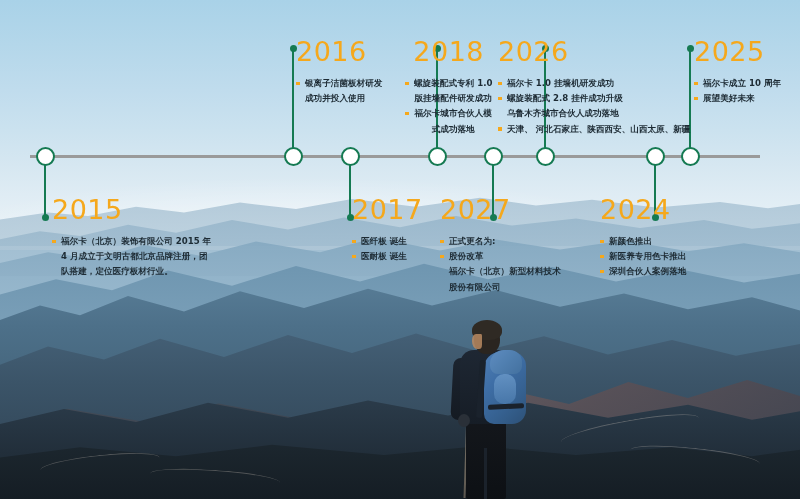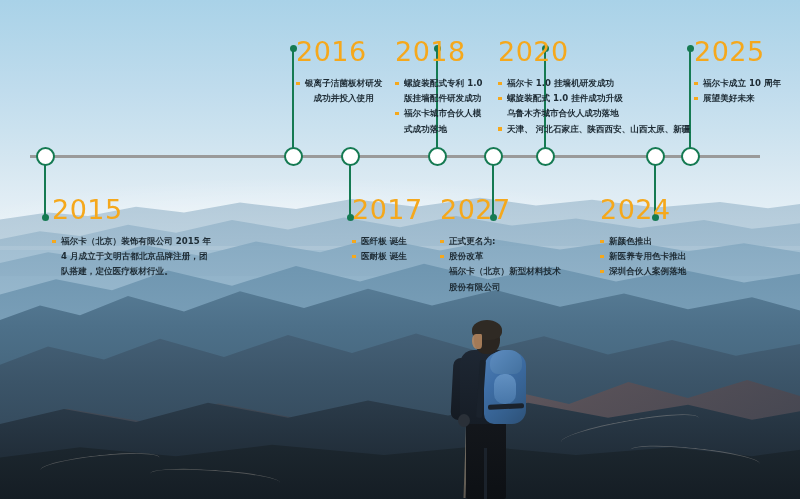--- a/index.html
+++ b/index.html
@@ -215,39 +215,39 @@
         </div>
       </div>
       <div class="stem up" style="left: 293px;">
         <div class="cap"></div>
       </div>
       <div class="node" style="left: 293px;"></div>
       <div class="entry up" style="left: 296px; top: 38px;">
         <div class="year">2016</div>
         <div class="bullets">
           <div class="bullet">银离子洁菌板材研发</div>
-          <div class="bullet nomark" style="padding-left: 9px; text-align: center;">成功并投入使用</div>
+          <div class="bullet nomark" style="padding-left: 9px;">成功并投入使用</div>
         </div>
       </div>
       <div class="stem down" style="left: 350px;">
         <div class="cap"></div>
       </div>
       <div class="node" style="left: 350px;"></div>
       <div class="entry down" style="left: 352px; top: 196px;">
         <div class="year">2017</div>
         <div class="bullets">
           <div class="bullet">医纤板 诞生</div>
           <div class="bullet">医耐板 诞生</div>
         </div>
       </div>
       <div class="stem up" style="left: 437px;">
         <div class="cap"></div>
       </div>
       <div class="node" style="left: 437px;"></div>
-      <div class="entry up" style="left: 395px; top: 38px;">
+      <div class="entry up" style="left: 405px; top: 38px; text-align: center;">
         <div class="year">2018</div>
         <div class="bullets">
           <div class="bullet">螺旋装配式专利 1.0</div>
           <div class="bullet nomark" style="padding-left: 9px;">版挂墙配件研发成功</div>
           <div class="bullet">福尔卡城市合伙人模</div>
           <div class="bullet nomark" style="padding-left: 9px;">式成功落地</div>
         </div>
       </div>
       <div class="stem down" style="left: 493px;">
         <div class="cap"></div>
@@ -260,24 +260,24 @@
           <div class="bullet">股份改革</div>
           <div class="bullet nomark" style="padding-left: 9px;">福尔卡（北京）新型材料技术</div>
           <div class="bullet nomark" style="padding-left: 9px;">股份有限公司</div>
         </div>
       </div>
       <div class="stem up" style="left: 545px;">
         <div class="cap"></div>
       </div>
       <div class="node" style="left: 545px;"></div>
       <div class="entry up" style="left: 498px; top: 38px;">
-        <div class="year">2020</div>
+        <div class="year">2026</div>
         <div class="bullets">
           <div class="bullet">福尔卡 1.0 挂墙机研发成功</div>
-          <div class="bullet">螺旋装配式 1.0 挂件成功升级</div>
+          <div class="bullet">螺旋装配式 2.8 挂件成功升级</div>
           <div class="bullet nomark" style="padding-left: 9px;">乌鲁木齐城市合伙人成功落地</div>
           <div class="bullet">天津、 河北石家庄、陕西西安、山西太原、新疆</div>
         </div>
       </div>
       <div class="stem down" style="left: 655px;">
         <div class="cap"></div>
       </div>
       <div class="node" style="left: 655px;"></div>
       <div class="entry down" style="left: 600px; top: 196px;">
         <div class="year">2024</div>

